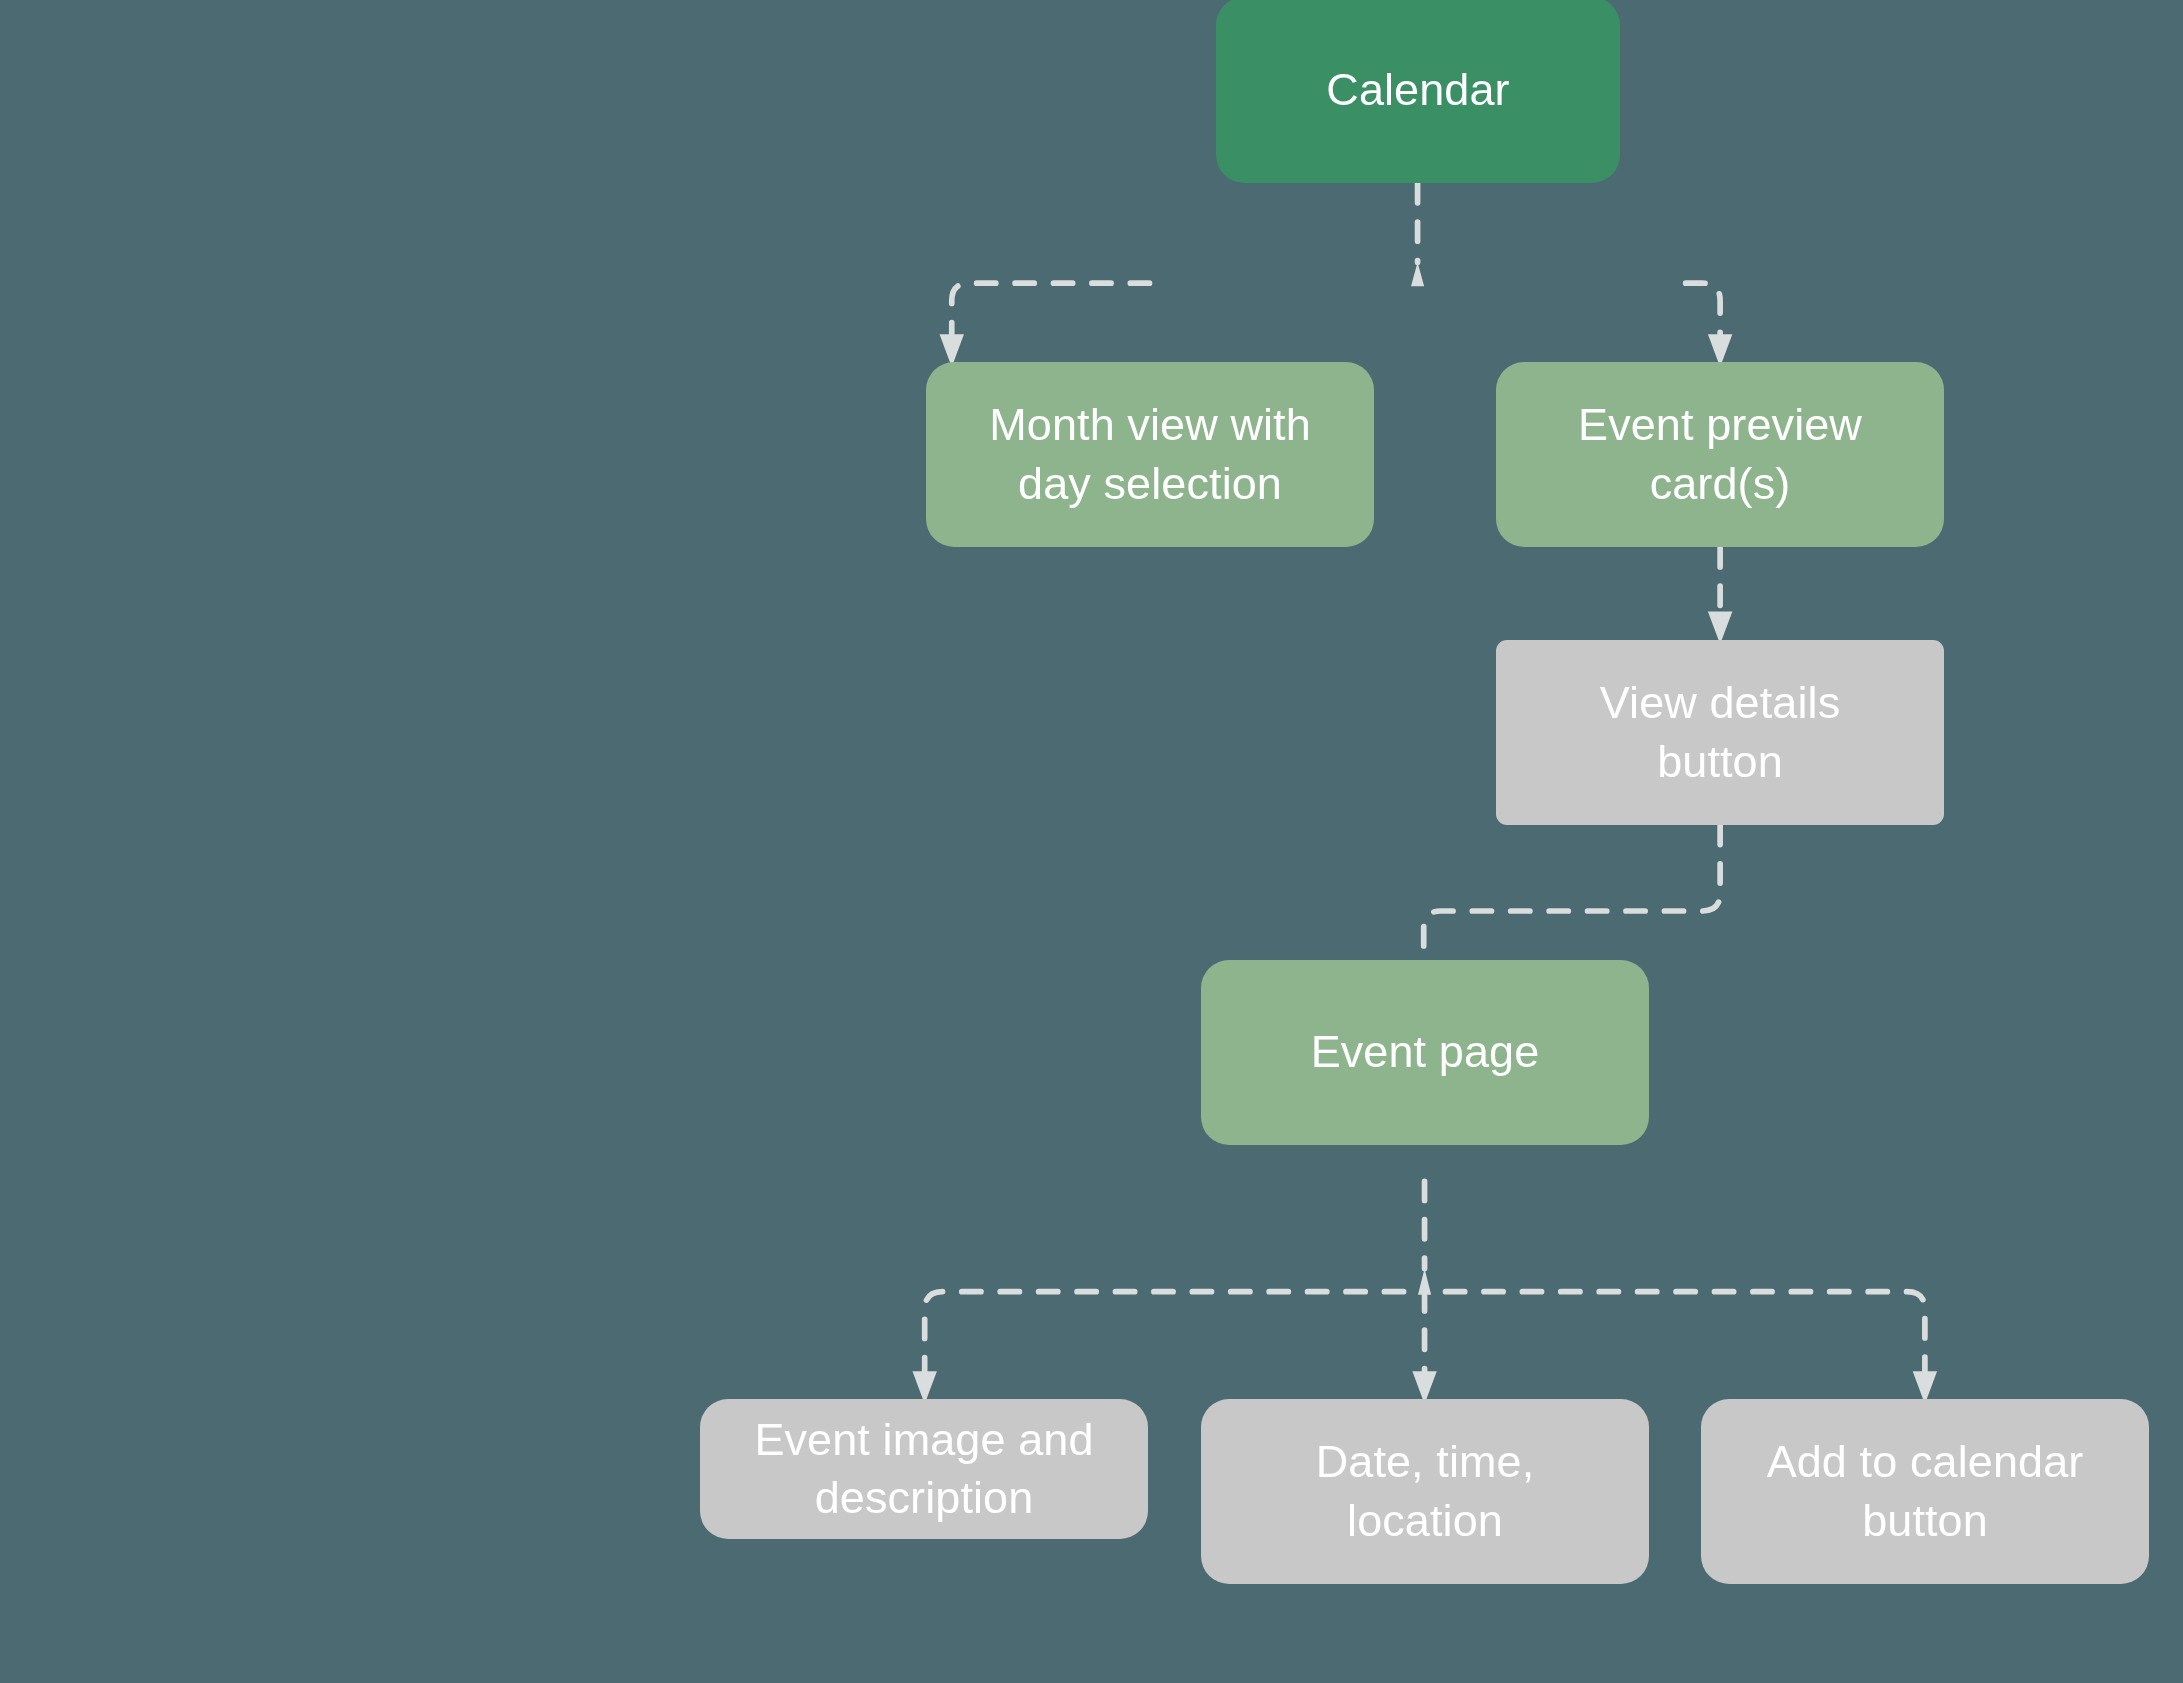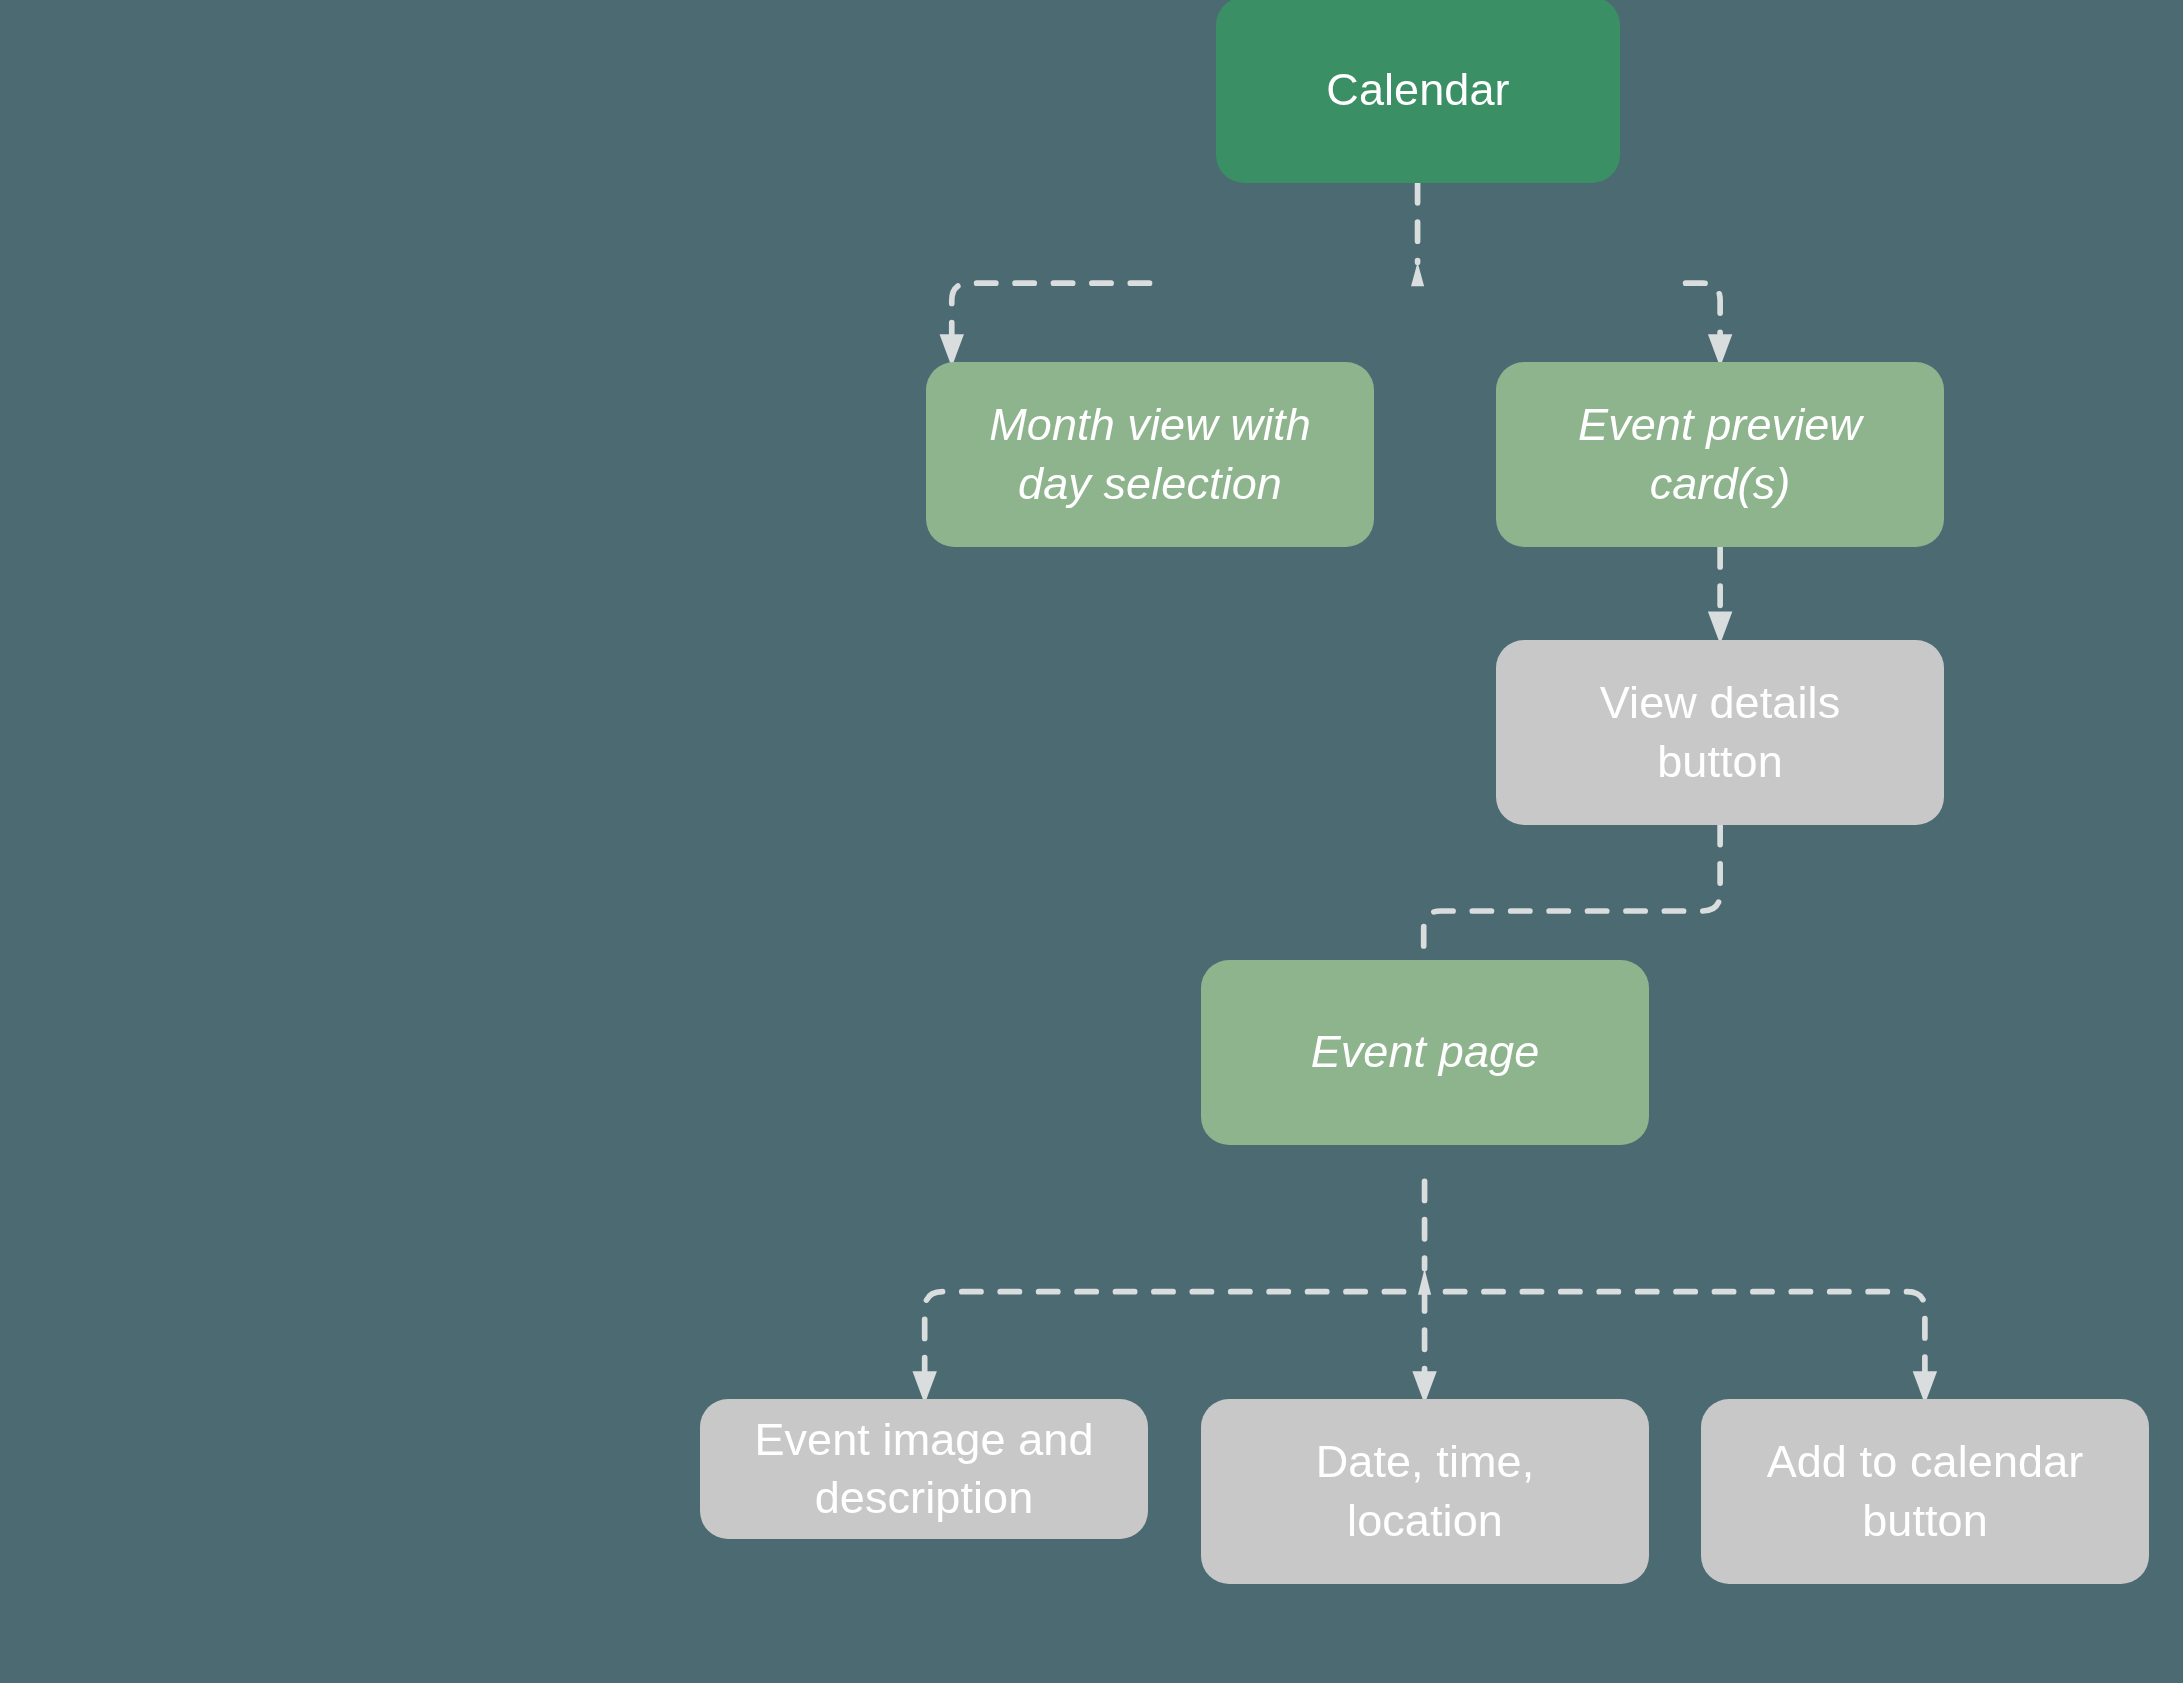--- a/index.html
+++ b/index.html
@@ -33,21 +33,21 @@
     color: #FFFFFF;
     border-radius: 28px;
     font-size: 45px;
     line-height: 1.30;
     font-weight: 400;
     letter-spacing: 0.1px;
     padding: 0 17.5px;
     white-space: pre-line;
   }
   .node.root      { background: #3A8F65; }
-  .node.primary   { background: #8DB48D; font-style: italic; }
+  .node.primary   { background: #8DB48D; }
   .node.neutral   { background: #C8C8C8; }
 </style>
 </head>
 <body>
 
 <div id="stage">
 
   <svg id="edges" viewBox="0 0 6528 3856" width="2850" height="1684" xmlns="http://www.w3.org/2000/svg">
 
     <defs>
@@ -99,21 +99,21 @@
   <div class="node primary" style="left:926px; top:362px; width:448px; height:185px;">
     <span>Month view with
 day selection</span>
   </div>
 
   <div class="node primary" style="left:1496px; top:362px; width:448px; height:185px;">
     <span>Event preview
 card(s)</span>
   </div>
 
-  <div class="node neutral" style="left:1496px; top:640px; width:448px; height:185px;">
+  <div class="node neutral" style="left:1496px; top:640px; width:448px; height:185px;border-radius:11px;">
     <span>View details
 button</span>
   </div>
 
   <div class="node primary" style="left:1201px; top:960px; width:448px; height:185px;">
     <span>Event page</span>
   </div>
 
   <div class="node neutral" style="left:700px; top:1399px; width:448px; height:140px;">
     <span>Event image and

